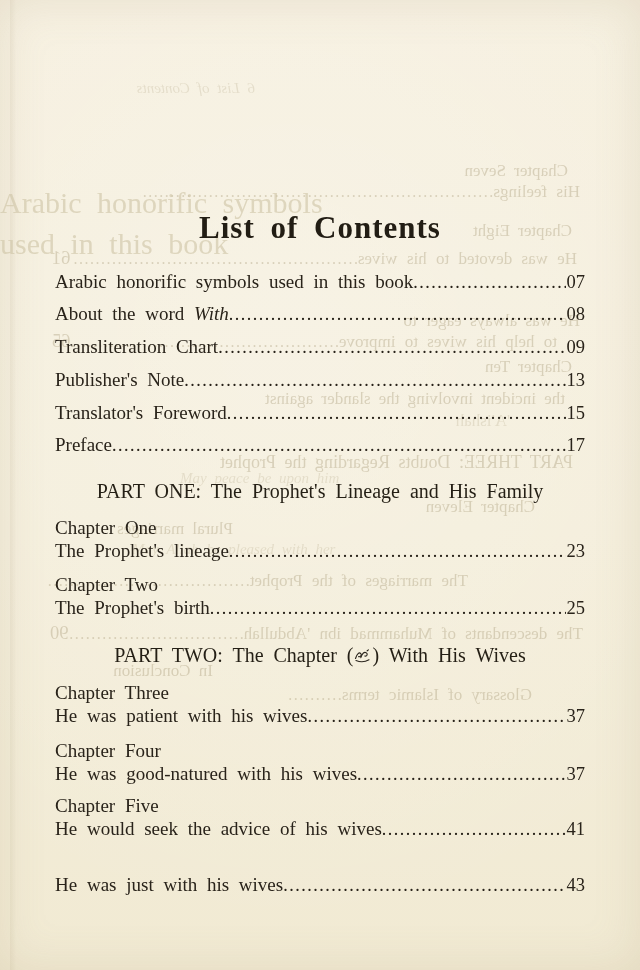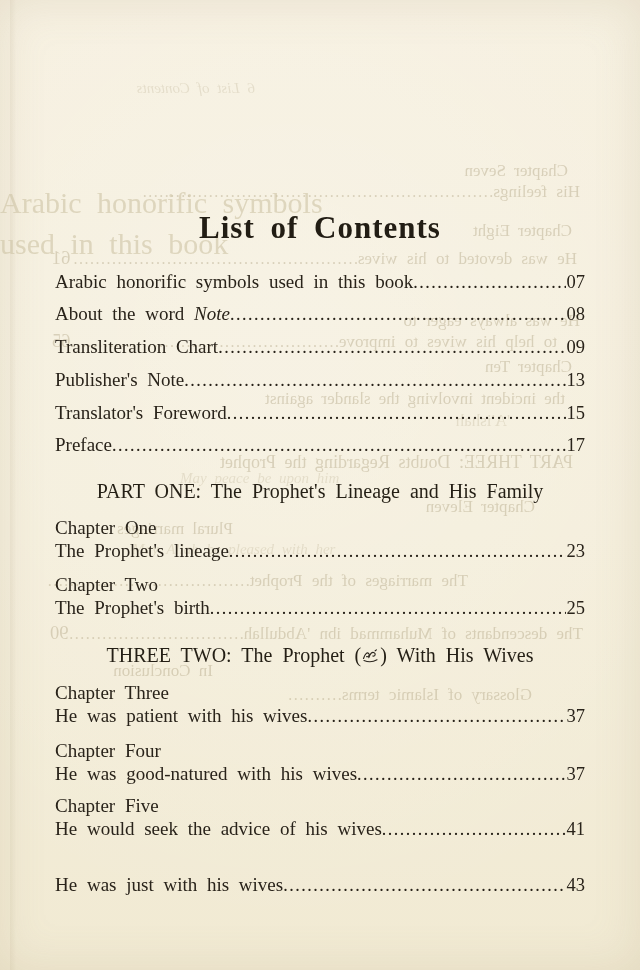--- a/index.html
+++ b/index.html
@@ -133,21 +133,21 @@
 
   <h1 class="title">List of Contents</h1>
 
   <div class="row" style="top:271px">
     <span class="lbl">Arabic honorific symbols used in this book</span>
     <span class="dots"></span>
     <span class="num">07</span>
   </div>
 
   <div class="row" style="top:303px">
-    <span class="lbl"><span>About the word </span><em>Note</em></span>
+    <span class="lbl"><span>About the word </span><em>With</em></span>
     <span class="dots"></span>
     <span class="num">08</span>
   </div>
 
   <div class="row" style="top:336px">
     <span class="lbl">Transliteration Chart</span>
     <span class="dots"></span>
     <span class="num">09</span>
   </div>
 
@@ -183,21 +183,21 @@
   <div class="row" style="top:574px">
     <span class="lbl">Chapter Two</span>
   </div>
   <div class="row" style="top:597px">
     <span class="lbl">The Prophet's birth</span>
     <span class="dots"></span>
     <span class="num">25</span>
   </div>
 
   <div class="part" style="top:644px">
-    <span>THREE TWO: The Prophet (</span><svg class="honor-svg" width="17" height="14" viewBox="0 0 17 14">
+    <span>PART TWO: The Chapter (</span><svg class="honor-svg" width="17" height="14" viewBox="0 0 17 14">
         <g fill="none" stroke="#2a251d" stroke-width="1.15" stroke-linecap="round">
           <path d="M1.5 9.5 C3 4.5 5.2 3 6.8 4.6 C8.2 6 6.4 8.2 4.6 7.6"></path>
           <path d="M6.8 8.6 C8.2 4 10.4 2.4 12.4 3.9 C14 5.1 13 7.6 10.8 7"></path>
           <path d="M2 11.5 C6.2 13.2 11.4 12.8 15 10.8"></path>
           <path d="M13.2 1.8 L14.4 0.9"></path>
         </g>
       </svg><span>) With His Wives</span>
   </div>
 
   <div class="row" style="top:682px">

